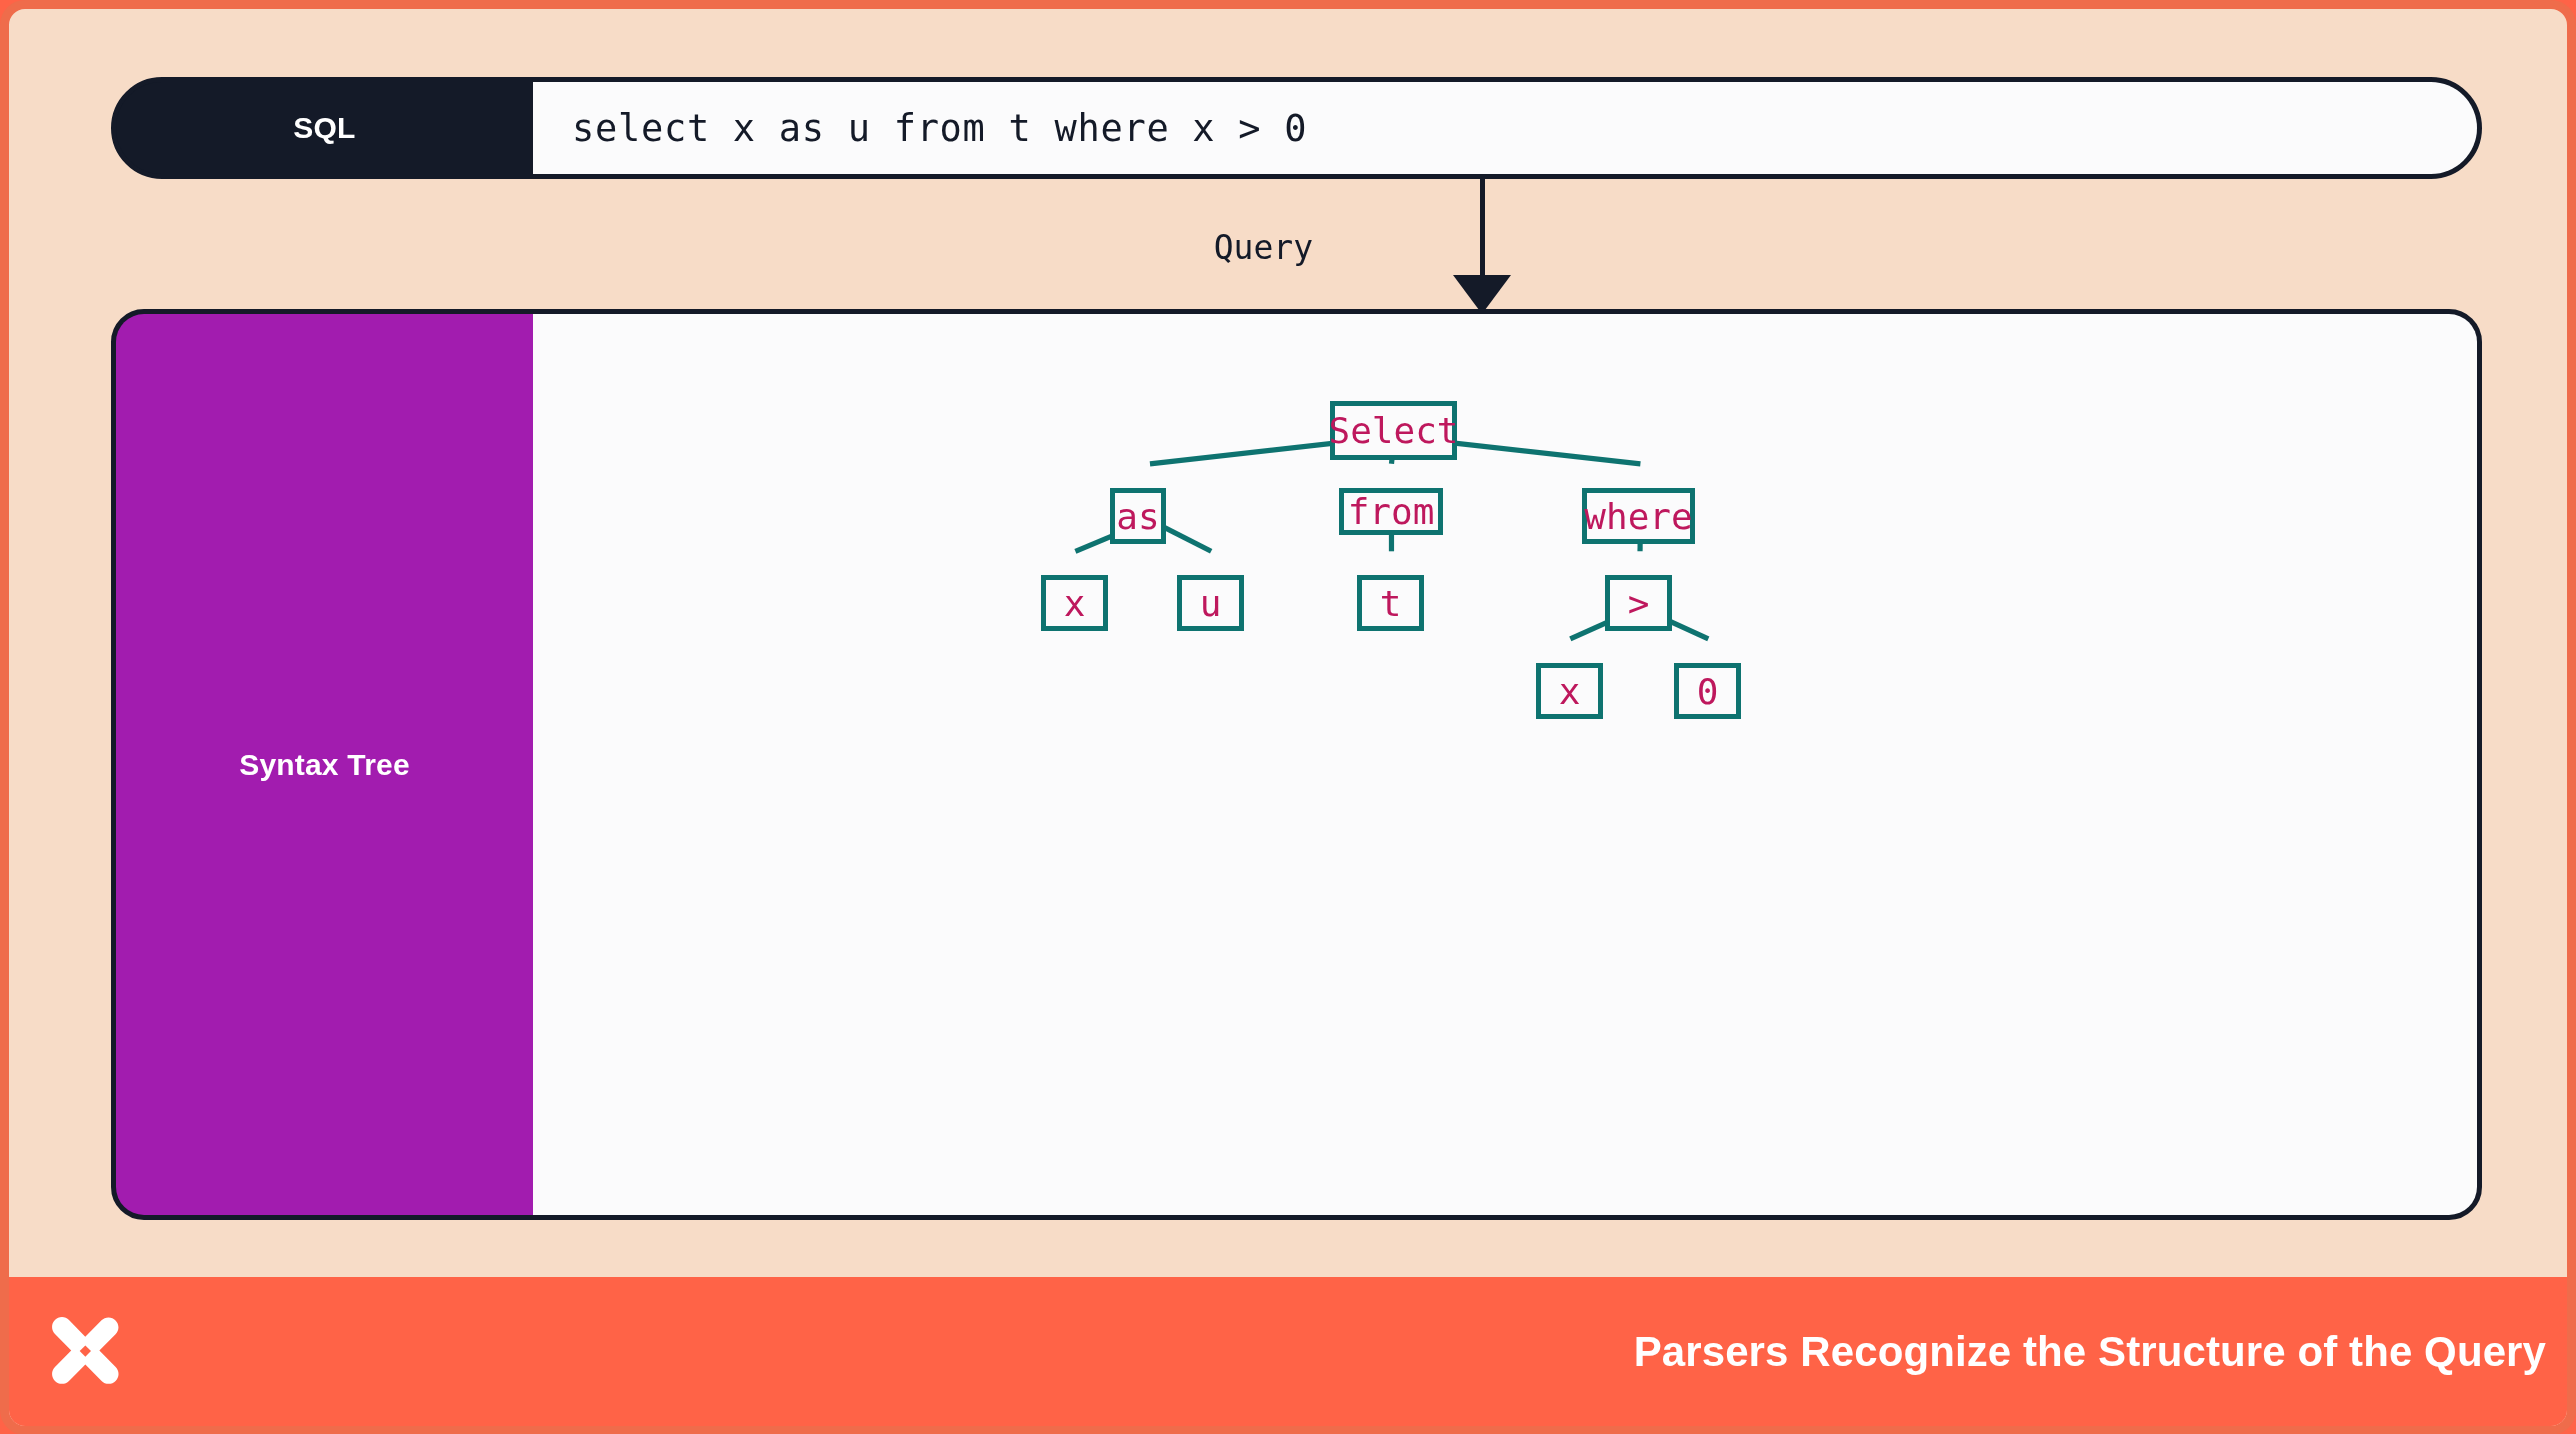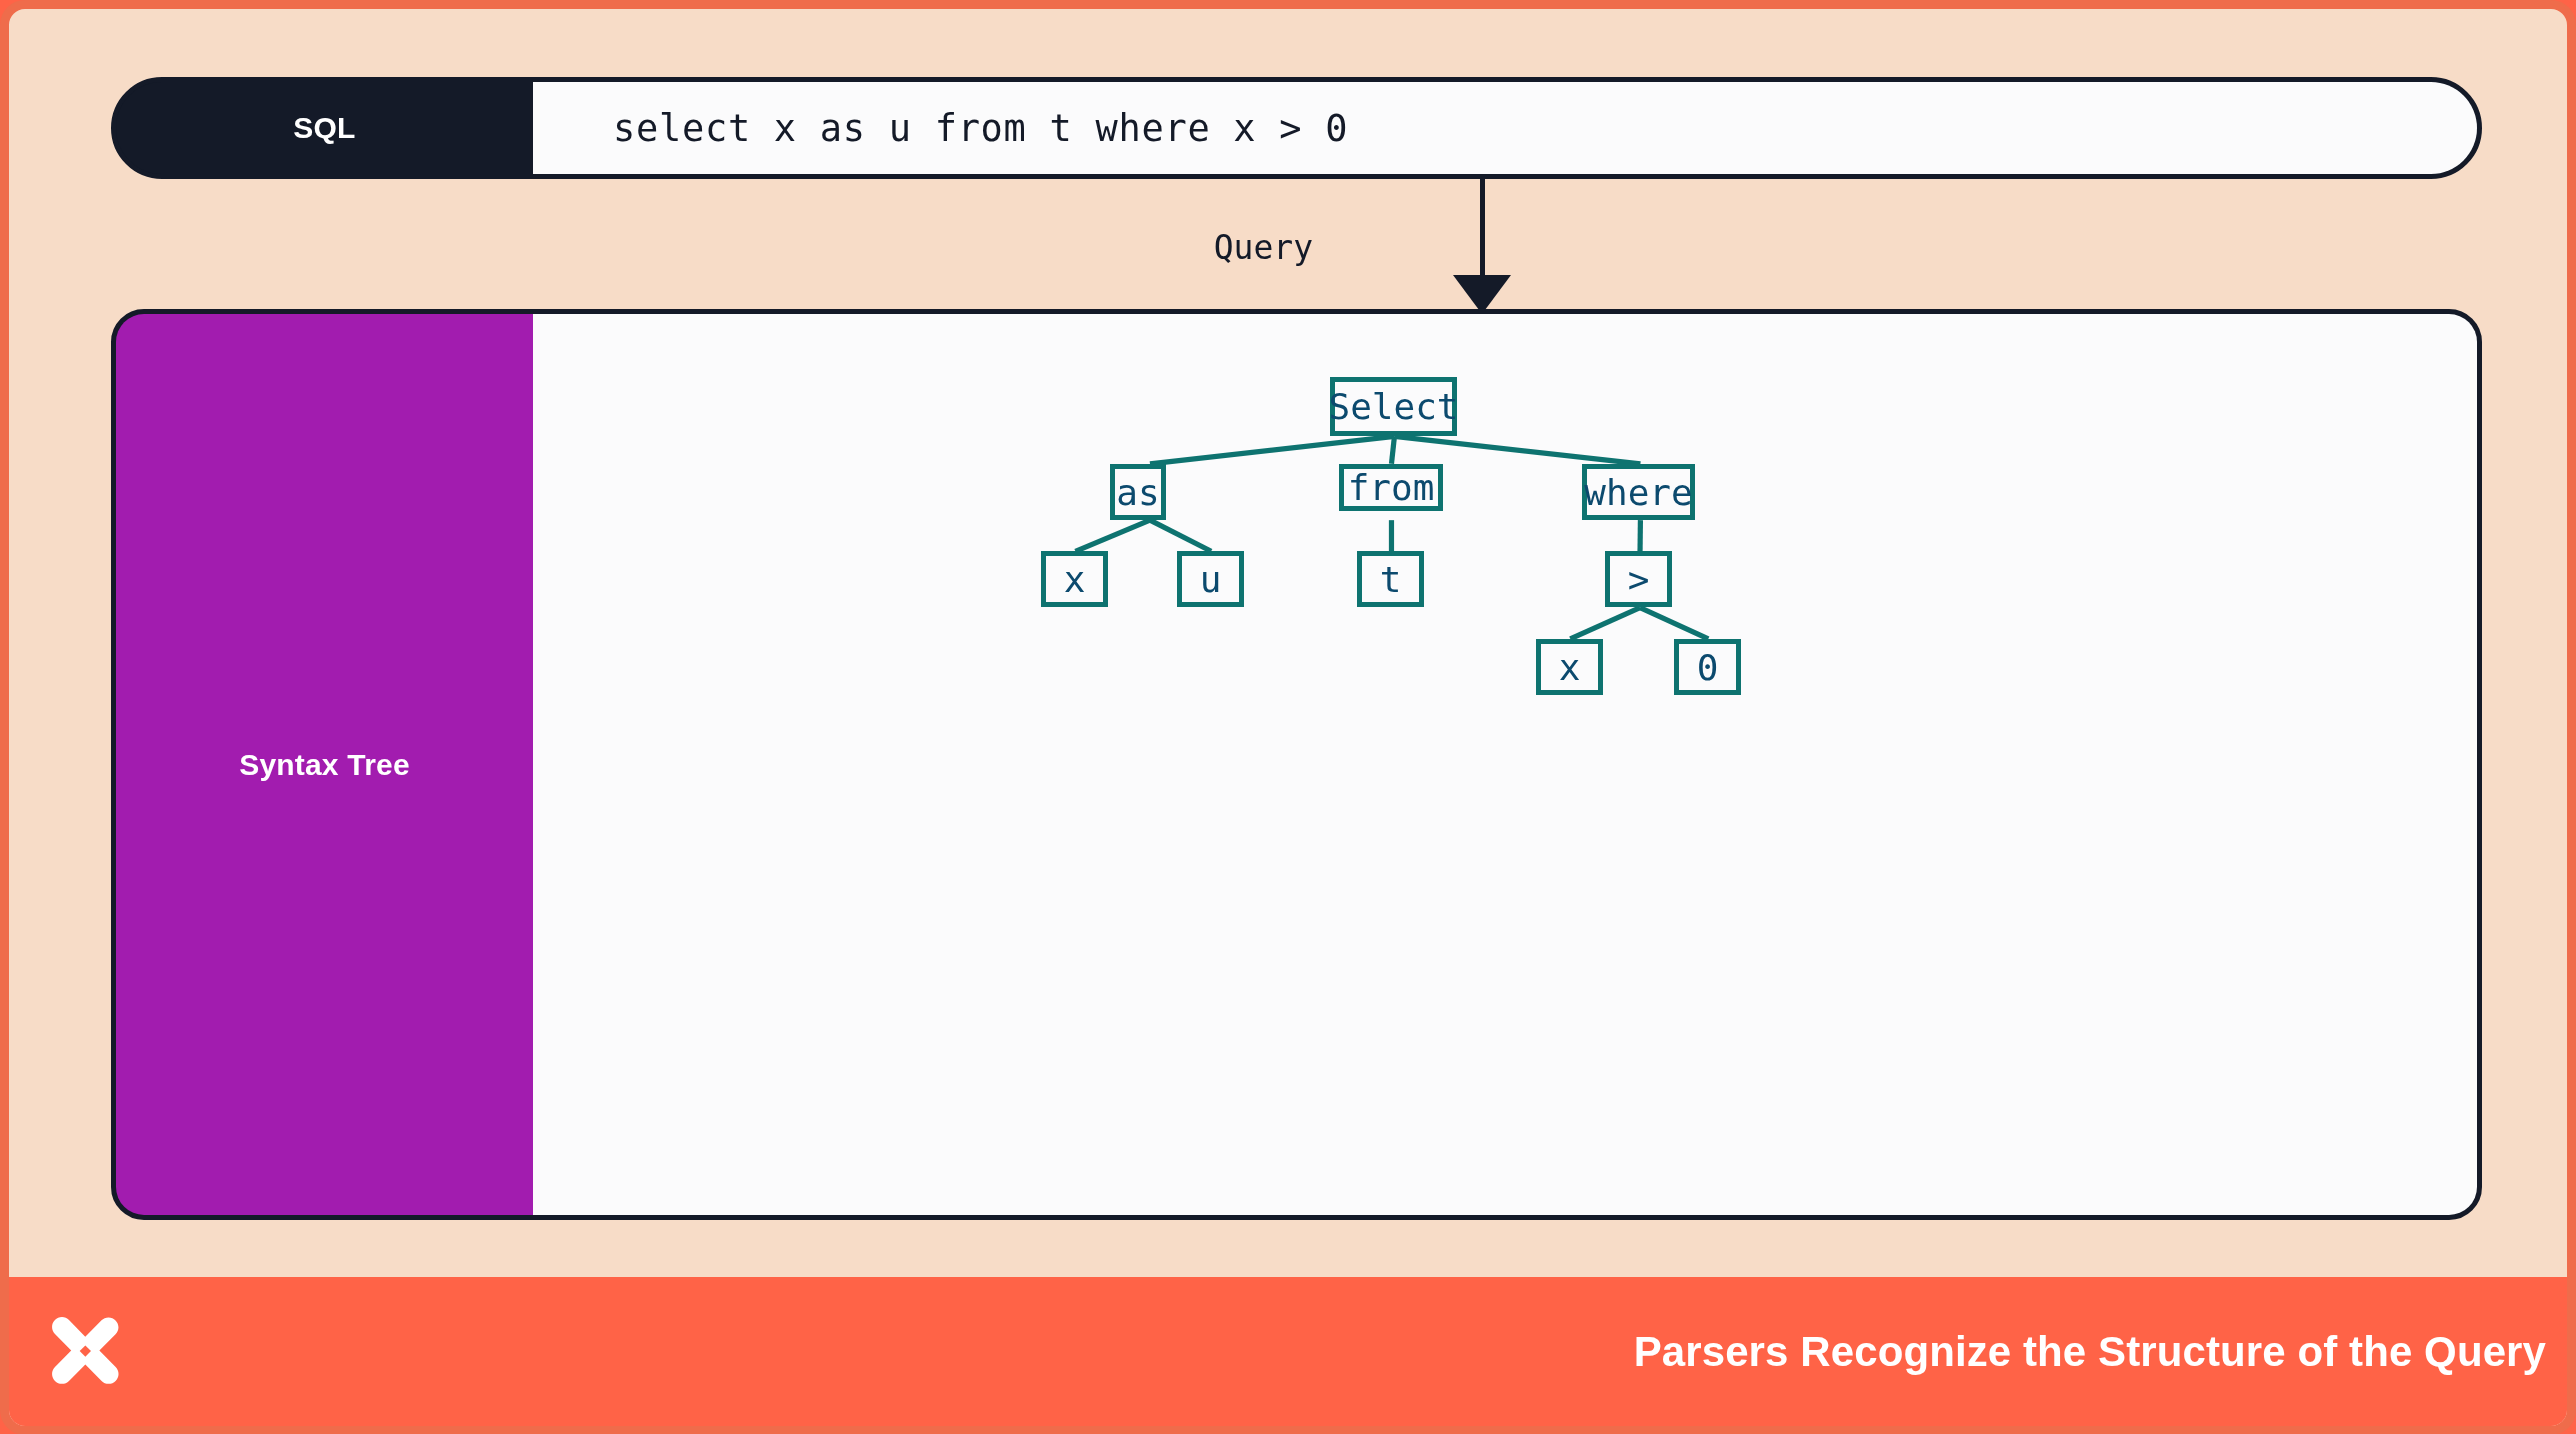--- a/index.html
+++ b/index.html
@@ -50,21 +50,21 @@
     letter-spacing: 0.2px;
   }
   .sql-value {
     flex: 1 1 auto;
     display: flex;
     align-items: center;
     background: #FBFBFC;
     color: #141A28;
     font-family: "DejaVu Sans Mono", "Liberation Mono", monospace;
     font-size: 37px;
-    padding-left: 80px;
+    padding-left: 39px;
     letter-spacing: 0.7px;
     white-space: pre;
   }
 
   
   .arrow-wrap {
     position: absolute;
     left: 1467px;
     top: 170px;
     width: 12px;
@@ -131,25 +131,26 @@
   }
 
   
   .node {
     position: absolute;
     display: flex;
     align-items: center;
     justify-content: center;
     background: #FBFBFC;
     border: 5.2px solid #0E7370;
-    color: #0c4a6e;
+    color: #be185d;
     font-family: "DejaVu Sans Mono", "Liberation Mono", monospace;
     font-size: 36px;
     z-index: 3;
     white-space: pre;
+    margin-top: 24px;
   }
 
   .edges {
     position: absolute;
     left: 0; top: 0;
     width: 100%;
     height: 100%;
     z-index: 1;
     pointer-events: none;
   }

